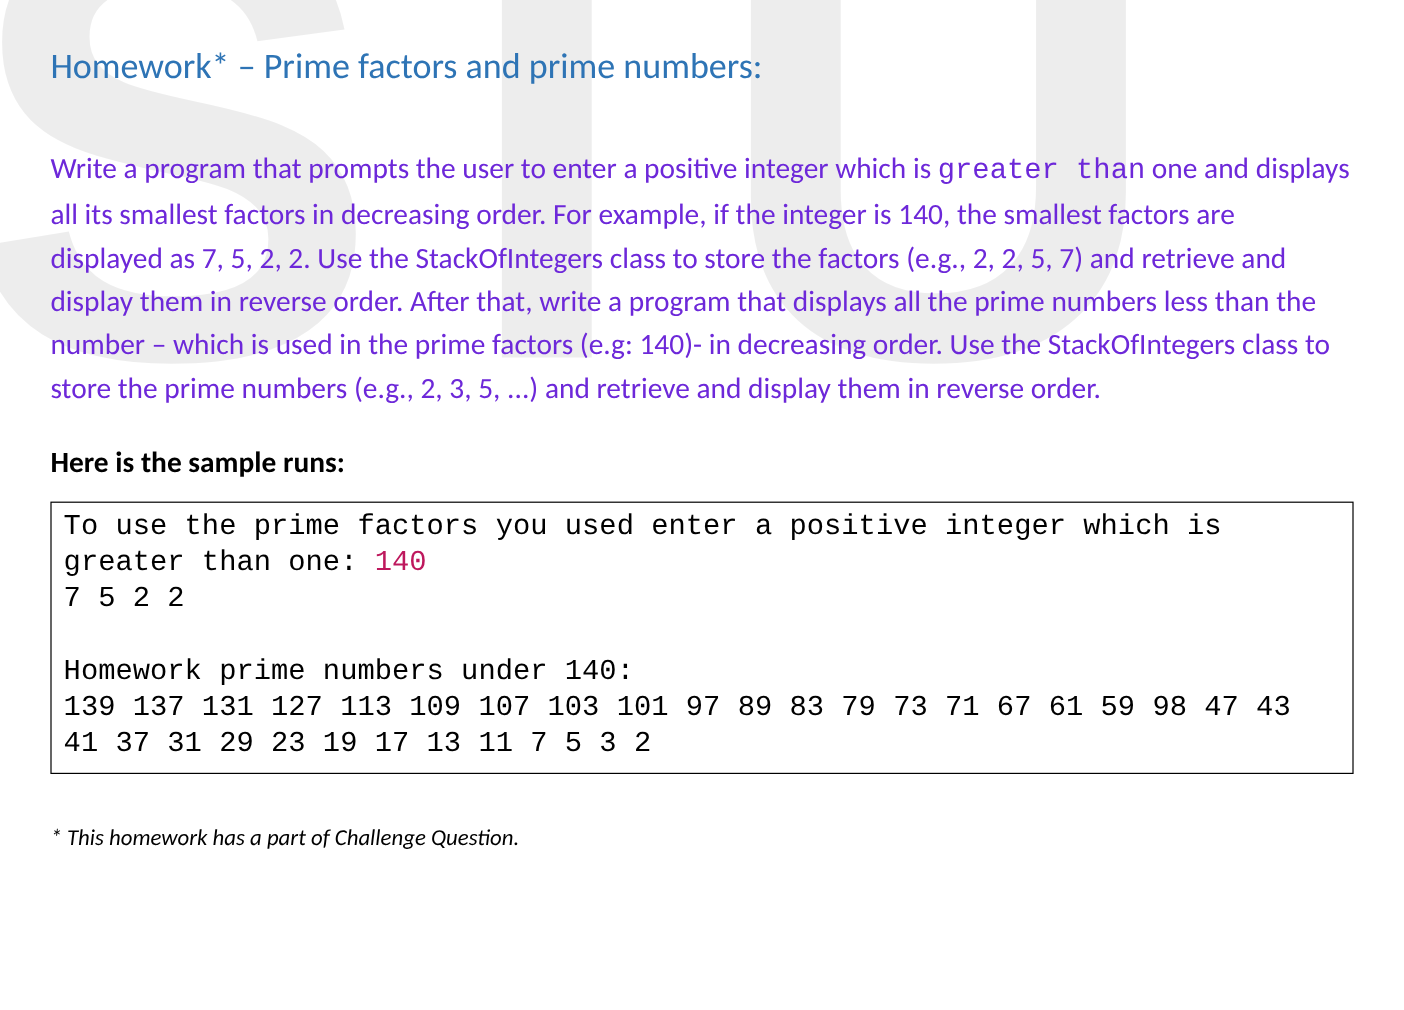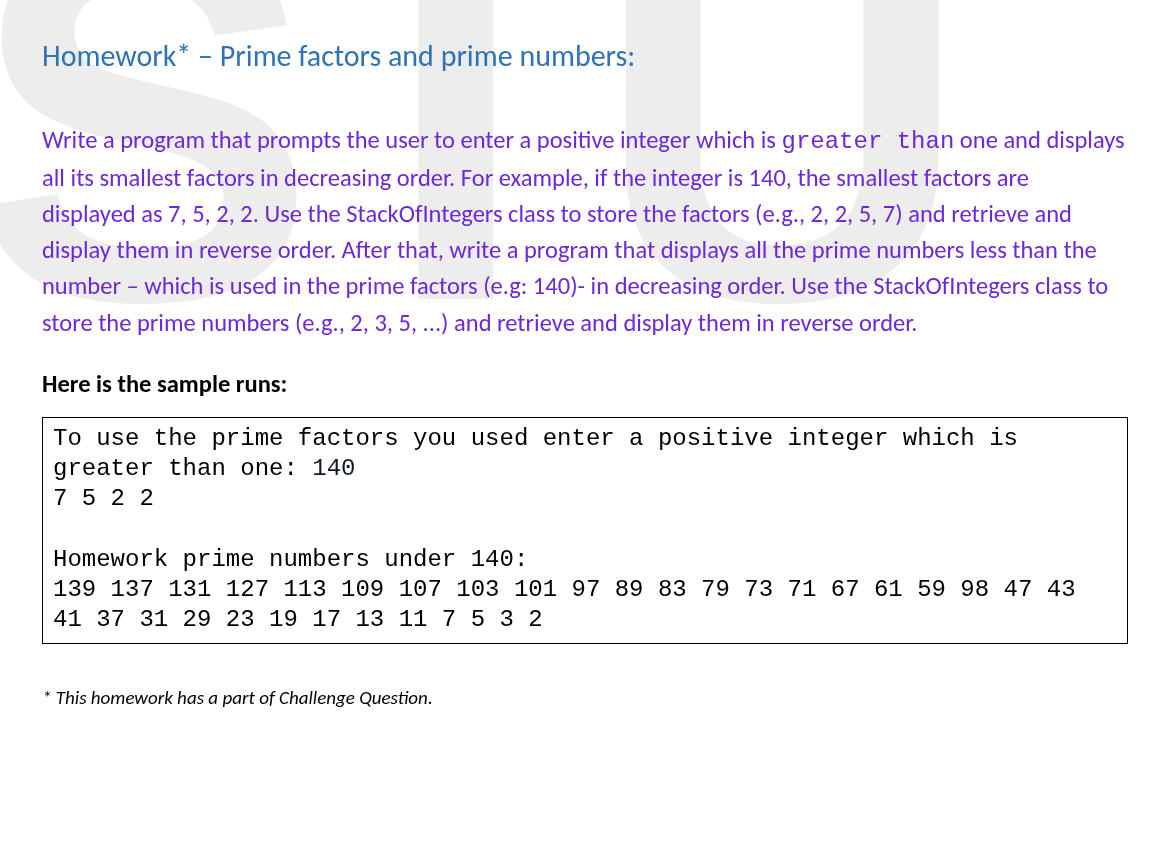--- a/index.html
+++ b/index.html
@@ -58,21 +58,21 @@
   .sample-box {
     border: 1px solid #000;
     padding: 6px 10px 8px 10px;
     font-family: Consolas, "Courier New", monospace;
     font-size: 24px;
     line-height: 1.26;
     white-space: pre-wrap;
     margin-bottom: 42px;
   }
   .input-val {
-    color: #0f172a;
+    color: #be185d;
     text-align: right;
   }
   .footnote {
     font-size: 19px;
     font-style: italic;
   }
 </style>
 </head>
 <body>
 

